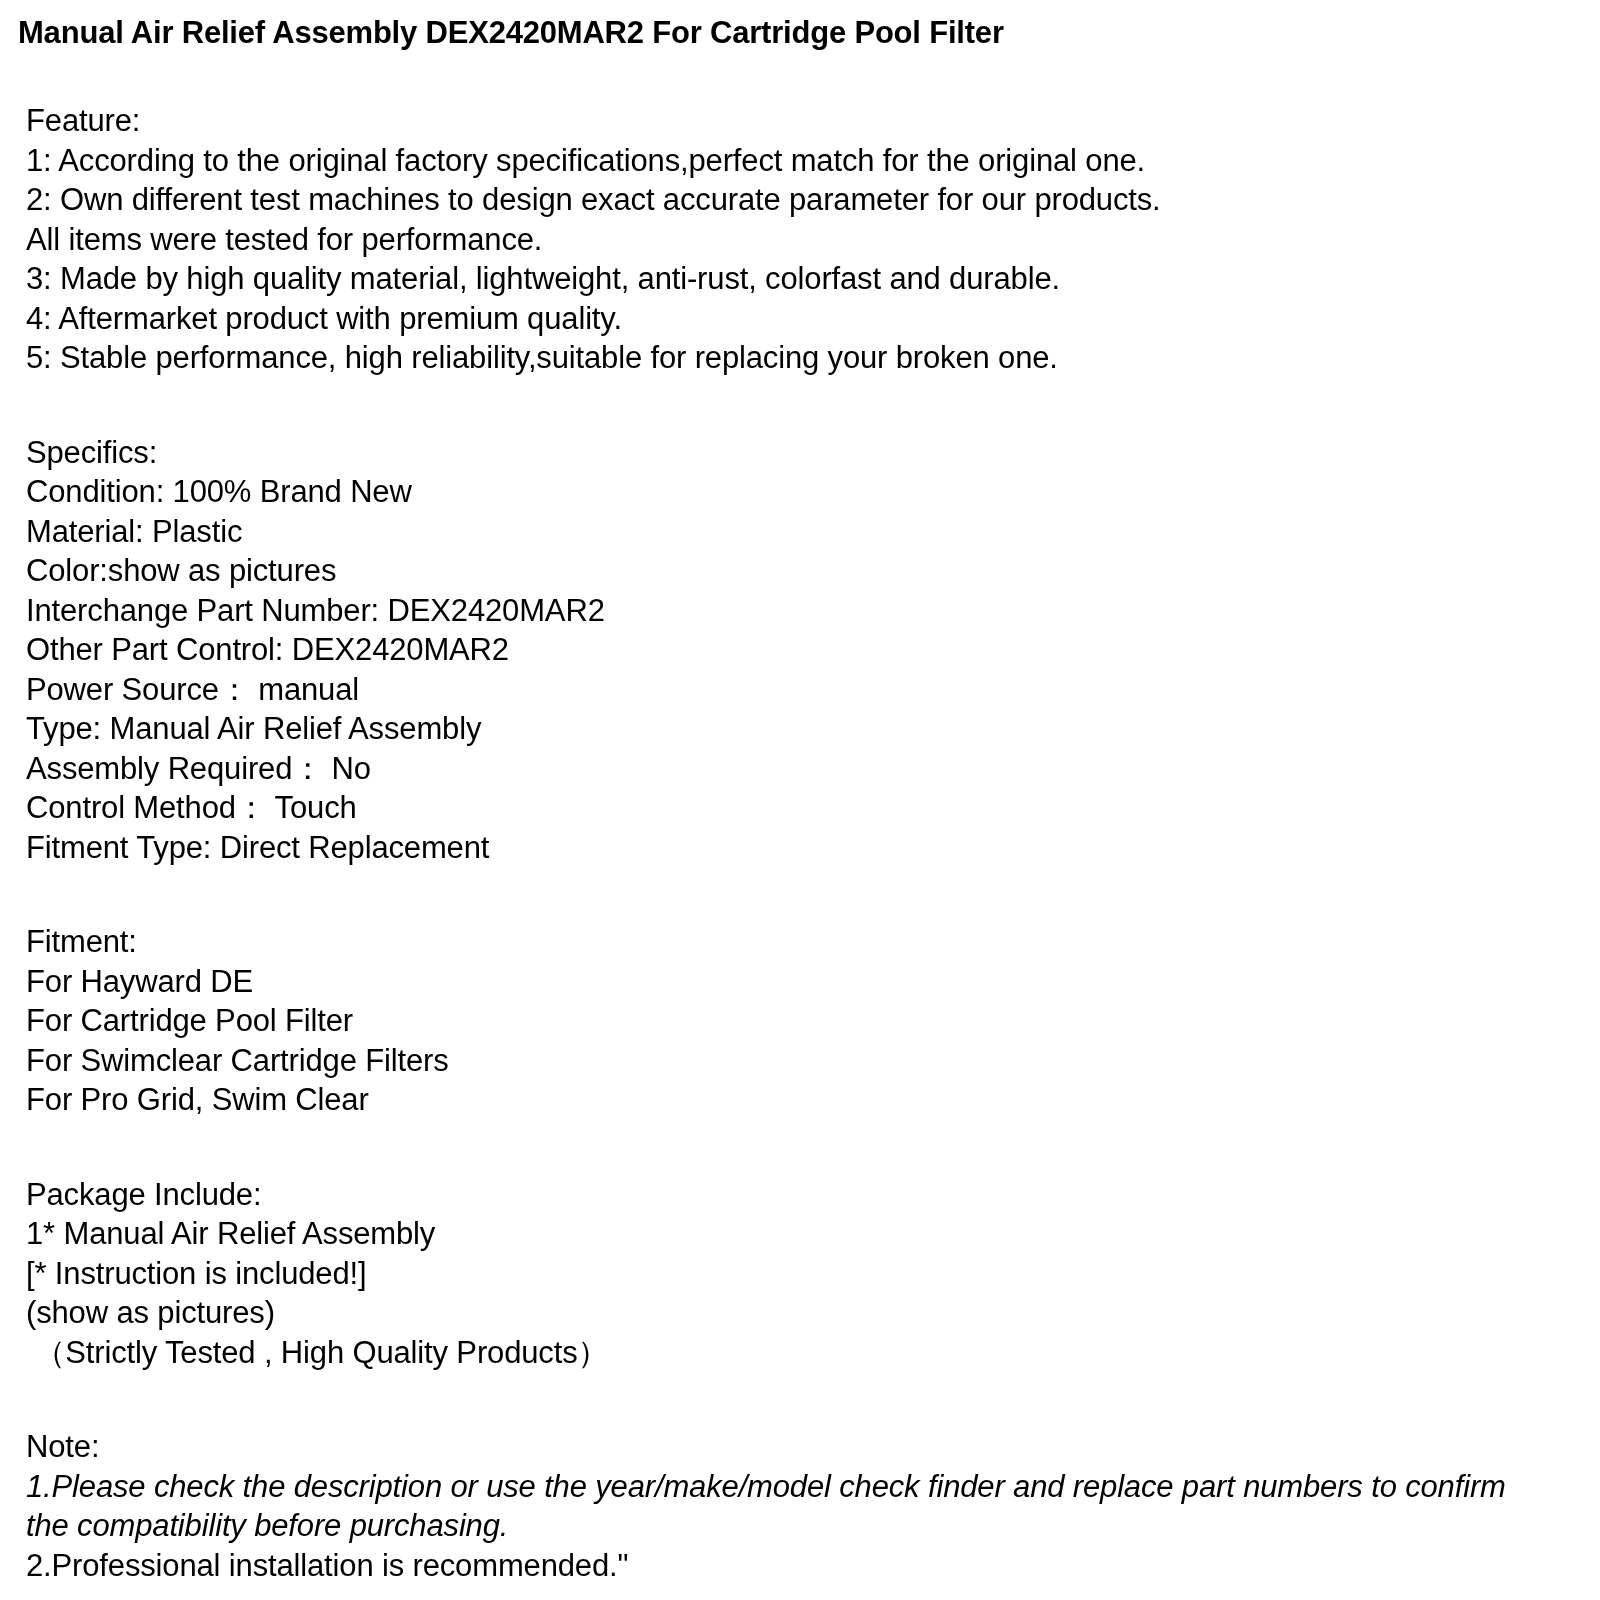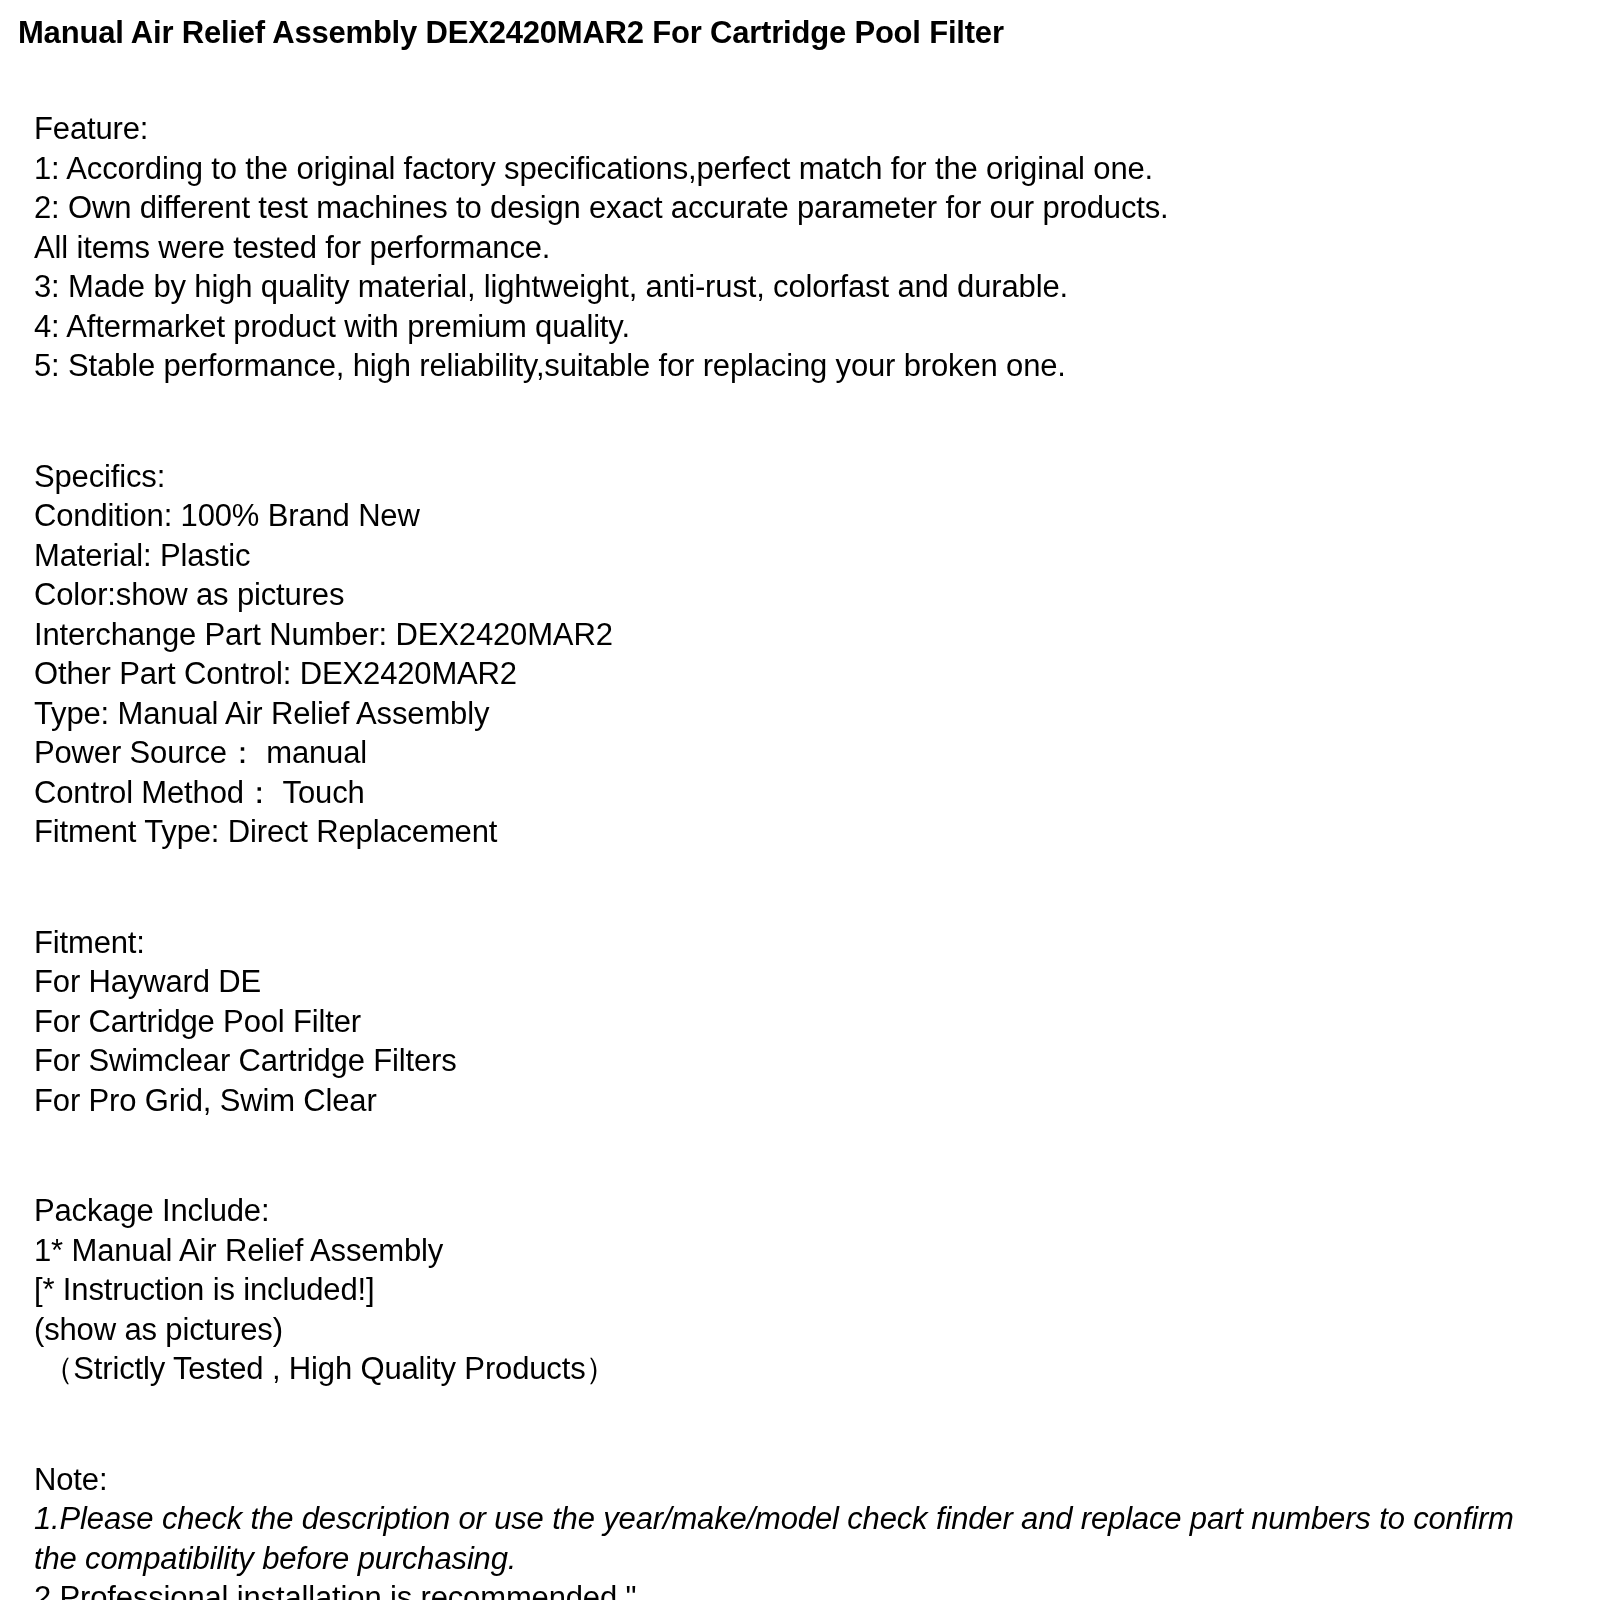--- a/index.html
+++ b/index.html
@@ -28,21 +28,21 @@
   .doc-title {
     font-size: 31px;
     font-weight: bold;
     line-height: 42px;
     letter-spacing: -0.2px;
     white-space: nowrap;
     margin: 0 0 0 0;
   }
 
   .block {
-    margin: 16px;
+    margin: 8px;
     padding: 0;
   }
 
   .spacer {
     height: 39px;
   }
 
   .line {
     font-size: 31px;
     font-weight: normal;
@@ -84,22 +84,23 @@
 
   <div class="spacer"></div>
 
   <section class="block">
     <div class="line">Specifics:</div>
     <div class="line">Condition: 100% Brand New</div>
     <div class="line">Material: Plastic</div>
     <div class="line">Color:show as pictures</div>
     <div class="line">Interchange Part Number: DEX2420MAR2</div>
     <div class="line">Other Part Control: DEX2420MAR2</div>
+    <div class="line">Power Source： manual</div>
     <div class="line">Type: Manual Air Relief Assembly</div>
-    <div class="line">Power Source： manual</div>
+    <div class="line">Assembly Required： No</div>
     <div class="line">Control Method： Touch</div>
     <div class="line">Fitment Type: Direct Replacement</div>
   </section>
 
   <div class="spacer"></div>
 
   <section class="block">
     <div class="line">Fitment:</div>
     <div class="line">For Hayward DE</div>
     <div class="line">For Cartridge Pool Filter</div>

